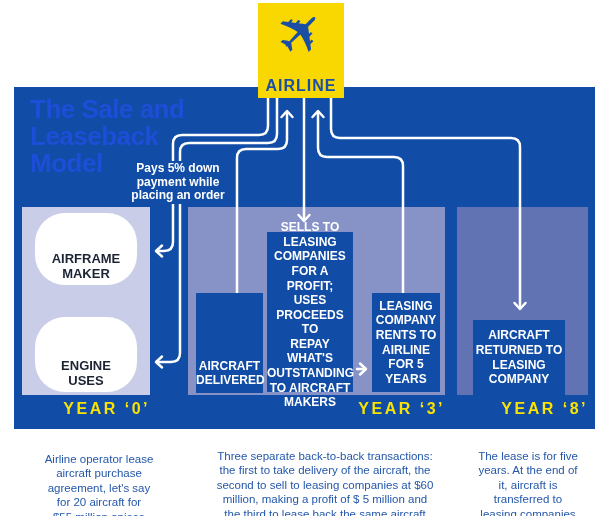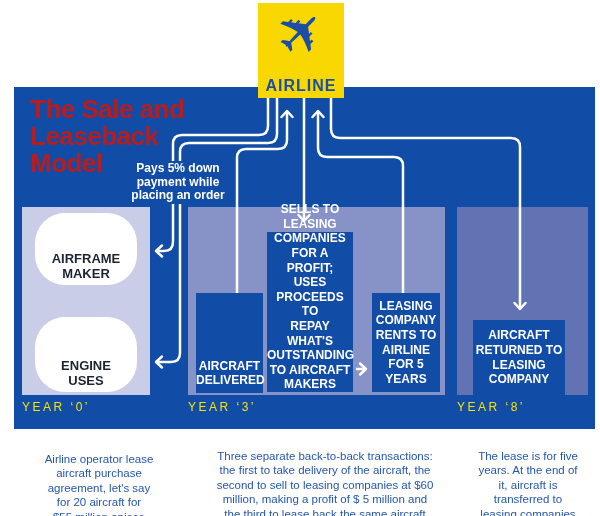--- a/index.html
+++ b/index.html
@@ -26,21 +26,21 @@
     position:absolute;top:30px;left:50%;
     transform:translate(-50%,-50%) rotate(-45deg);
     font-size:58px;color:#1a4fa5;line-height:1;
   }
   #airline-label{
     position:relative;color:#1a4fa5;font-weight:700;font-size:16px;
     letter-spacing:1px;margin-bottom:3px;
   }
   
   #diagram-title{
-    left:30px;top:96px;width:230px;color:#b91c1c;font-weight:700;
+    left:30px;top:96px;width:230px;color:#1d4ed8;font-weight:700;
     font-size:26px;line-height:27px;letter-spacing:-0.5px;z-index:3;
     white-space:pre-line;
   }
   
   #pays-note{
     left:124px;top:155px;width:108px;background:#114ca6;color:#ffffff;
     font-weight:700;font-size:12px;line-height:13.5px;text-align:center;
     z-index:3;white-space:pre-line;padding:1px 0;margin-top:6px;
   }
   
@@ -53,29 +53,29 @@
   .white-box .bt{width:100%;padding-bottom:4px;}
   #airframe-box{left:35px;top:213px;width:102px;height:72px;}
   #engine-box{left:35px;top:317px;width:102px;height:75px;}
   .blue-box{
     background:#114ca6;color:#ffffff;font-weight:700;font-size:12px;line-height:14.6px;
     text-align:center;z-index:3;white-space:pre-line;
     display:flex;align-items:center;justify-content:center;
   }
   #delivered-box{left:196px;top:293px;width:67px;height:100px;align-items:flex-end;}
   #delivered-box .bt{width:100%;padding-bottom:5px;}
-  #sells-box{left:267px;top:232px;width:86px;height:160px;align-items:flex-end;}
+  #sells-box{left:267px;top:232px;width:86px;height:160px;align-items:center;}
   #sells-box .bt{width:100%;padding-top:6px;}
   #leasing-box{left:372px;top:293px;width:68px;height:99px;}
   #returned-box{left:473px;top:320px;width:92px;height:75px;}
   .bt{display:block;}
   
   .year-label{
-    top:400px;color:#f9e301;font-weight:400;font-size:12px;letter-spacing:2.5px;
-    text-align:left;z-index:3;
+    top:400px;color:#f9e301;font-weight:700;font-size:16px;letter-spacing:2.5px;
+    text-align:right;z-index:3;
   }
   #year0-label{left:22px;width:128px;}
   #year3-label{left:188px;width:257px;}
   #year8-label{left:457px;width:131px;}
   
   .caption{
     color:#2457ab;font-size:11.5px;line-height:14.5px;text-align:center;
     font-weight:400;z-index:3;white-space:pre-line;
   }
   .caption b{font-weight:400;}

